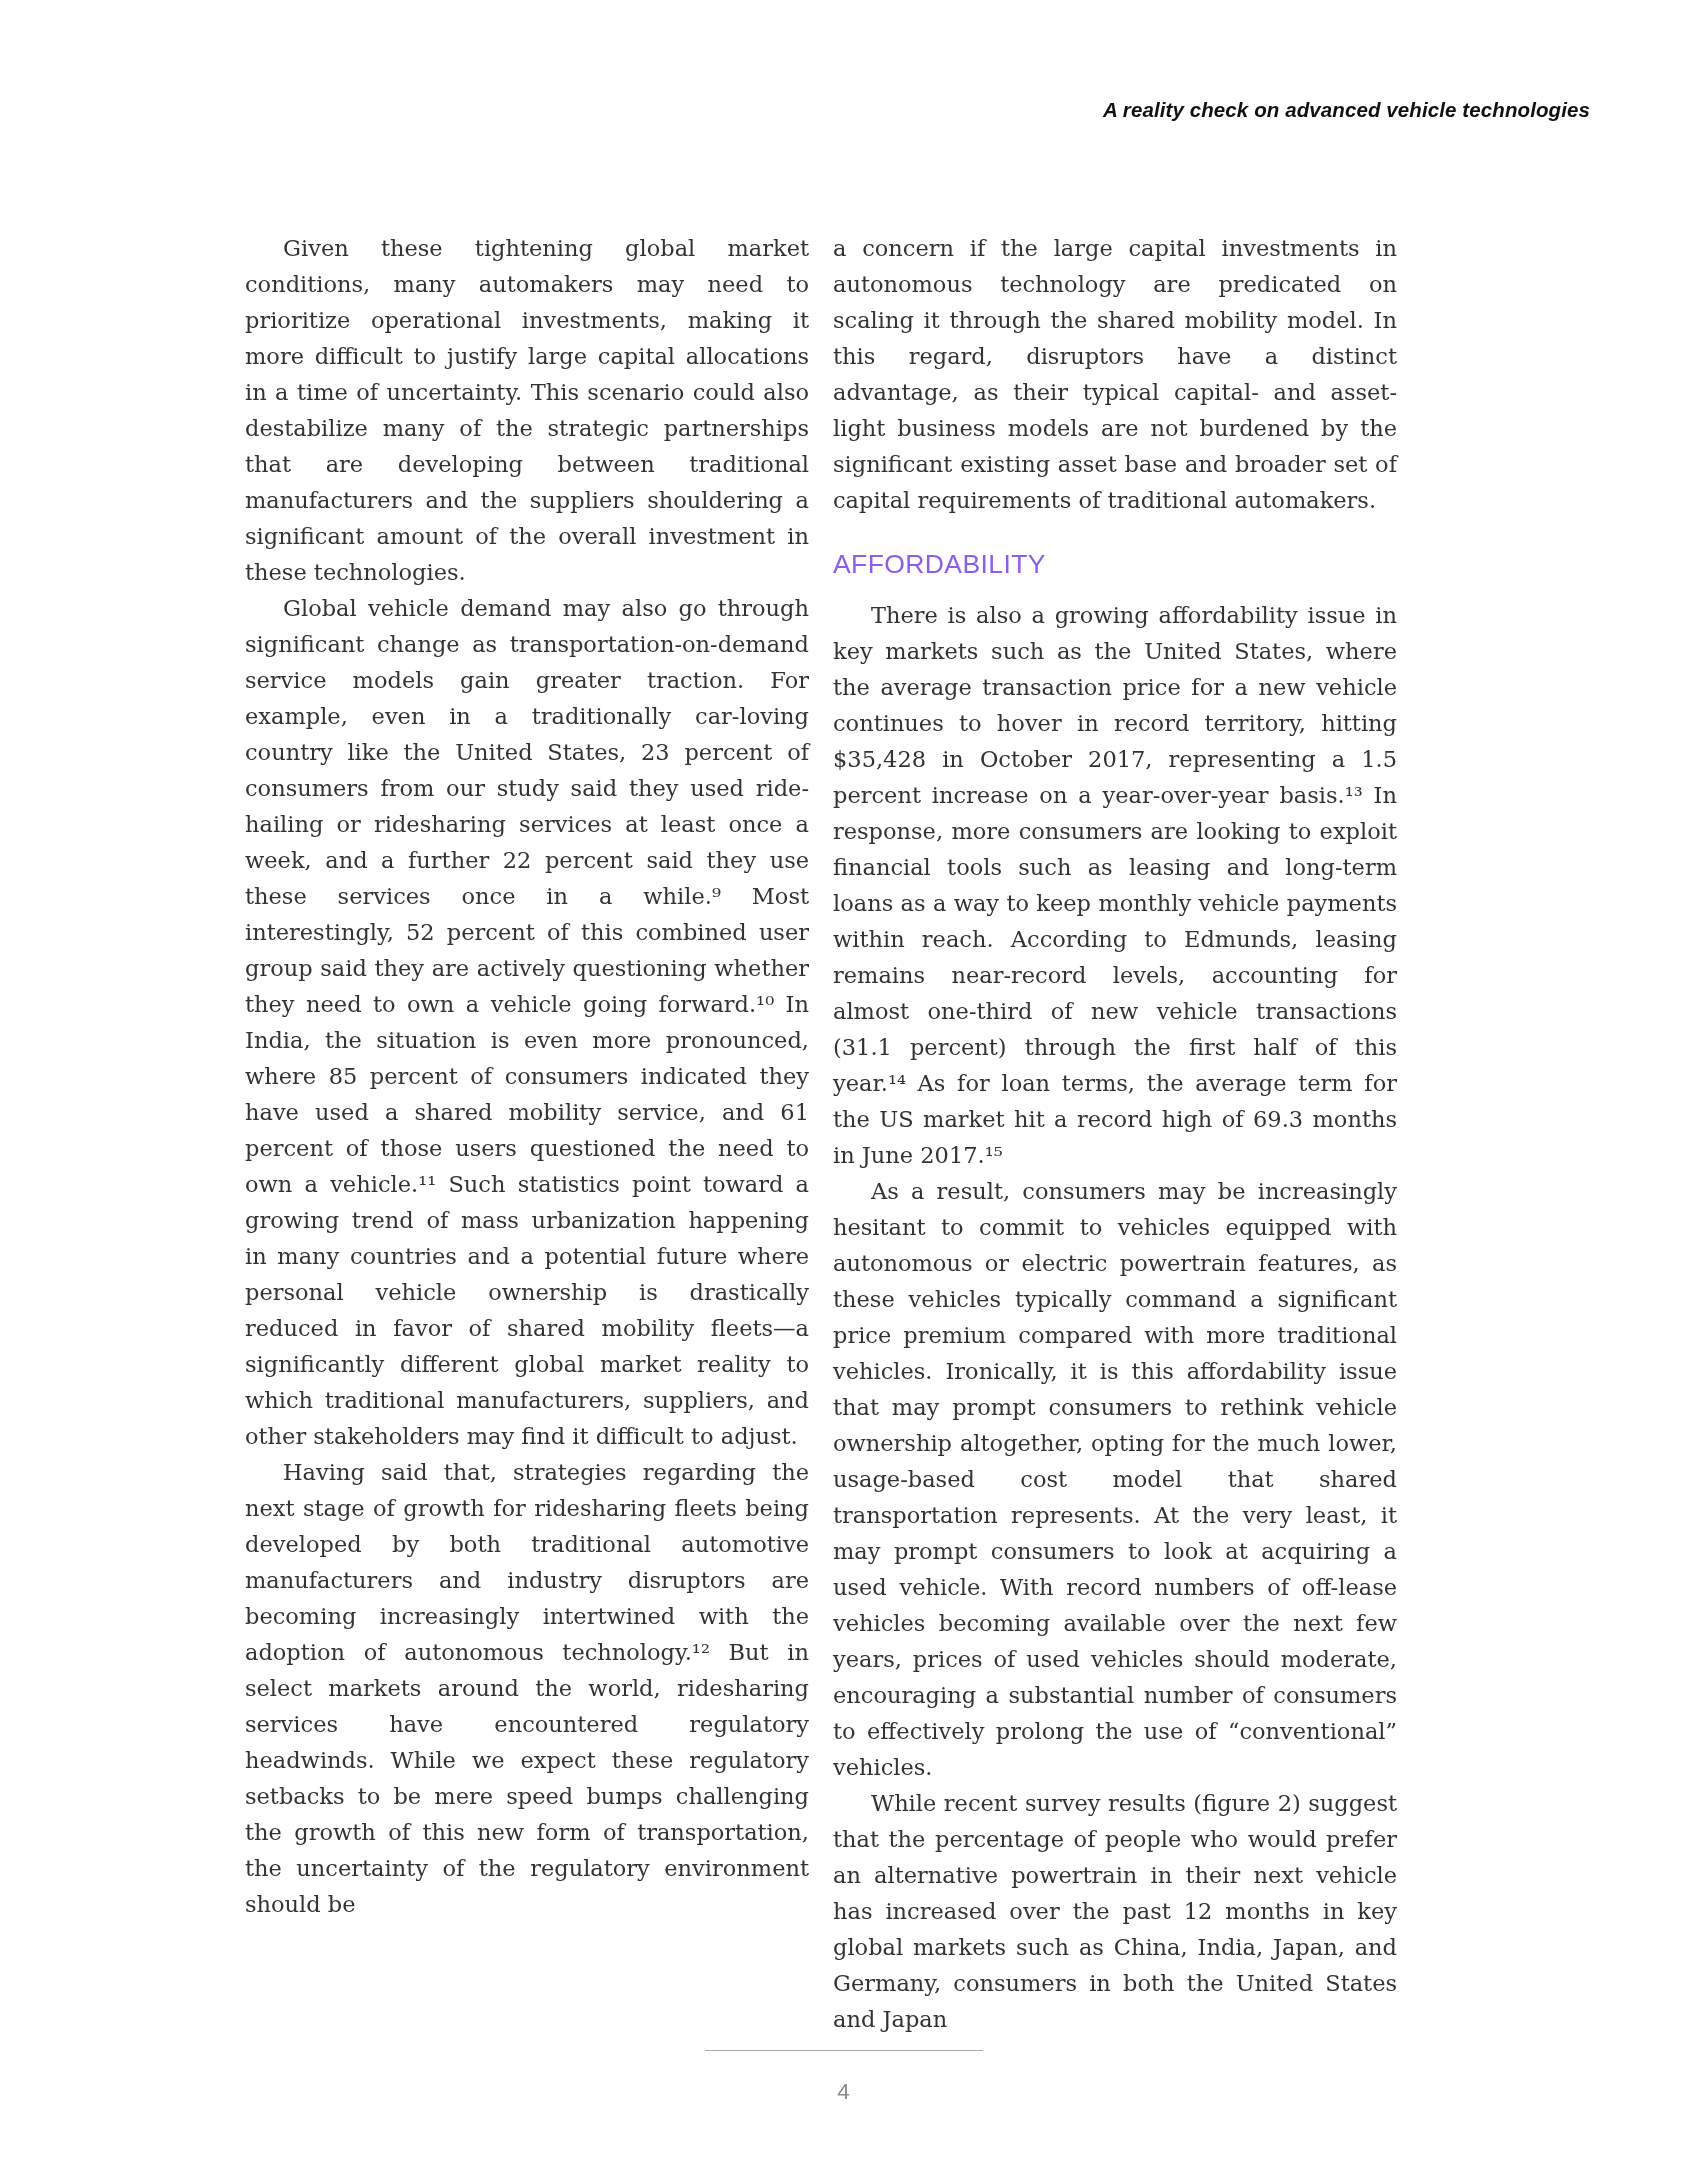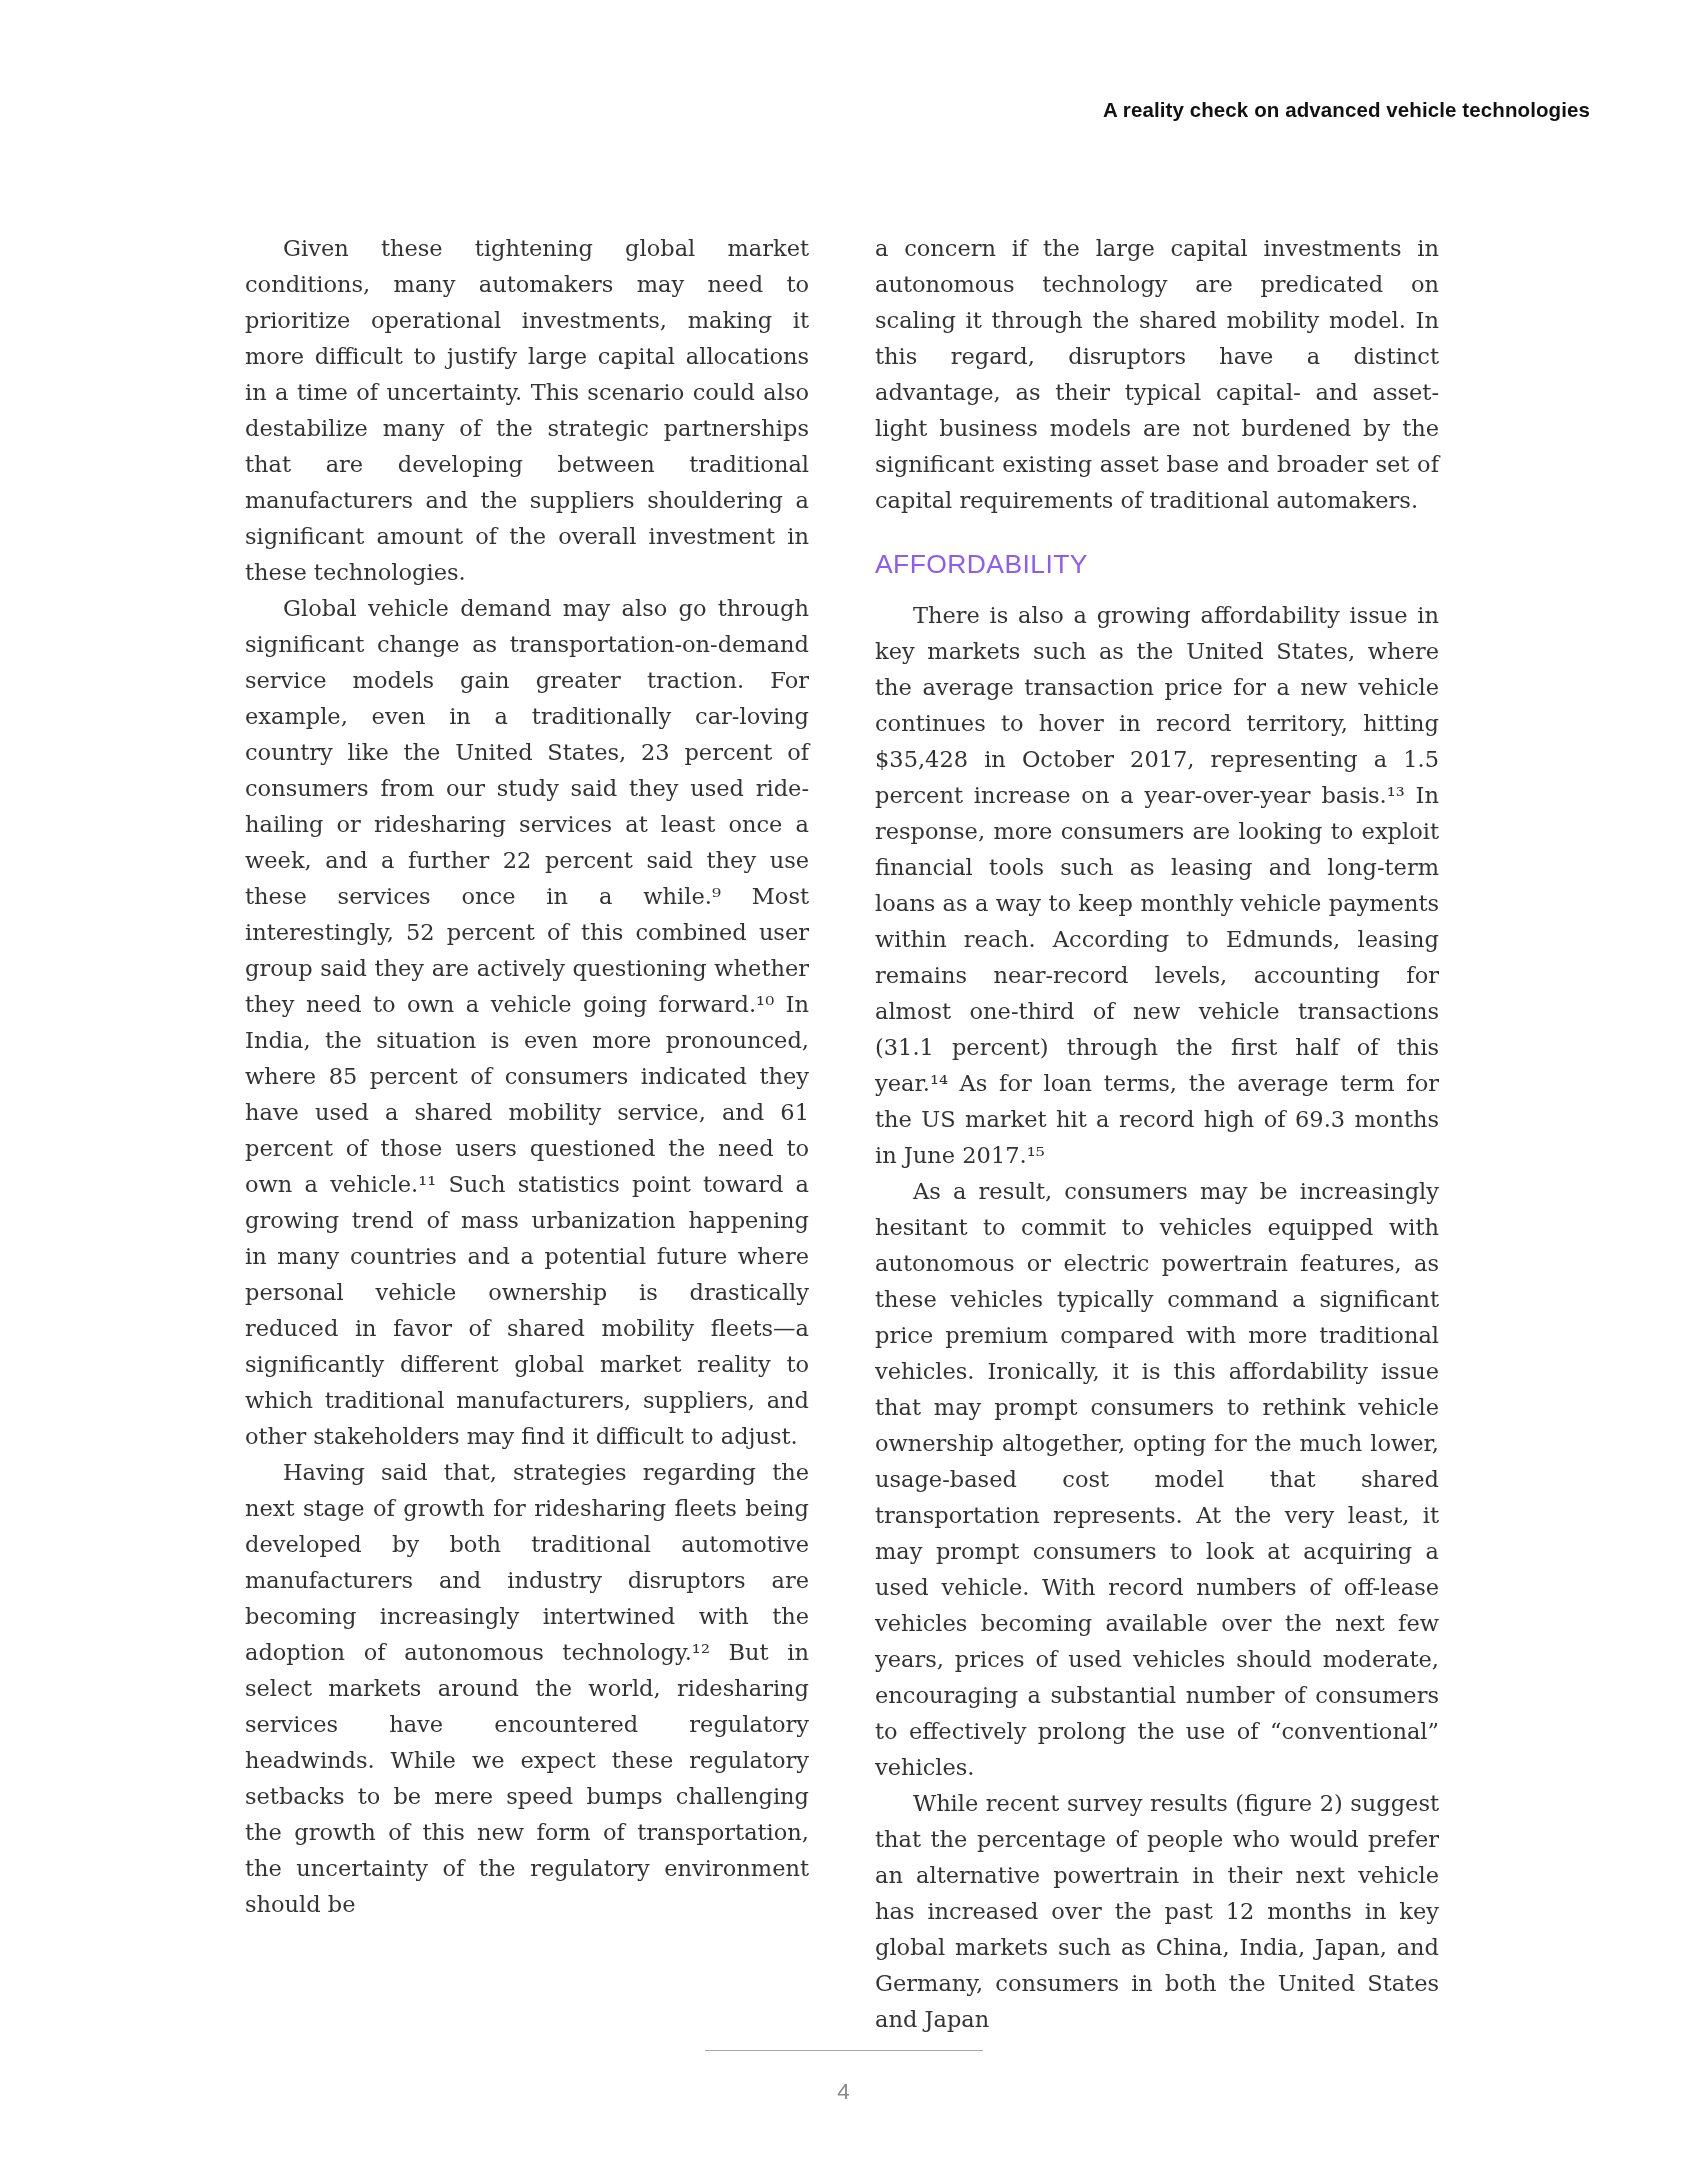--- a/index.html
+++ b/index.html
@@ -21,28 +21,29 @@
   .header {
     position: absolute;
     top: 98px;
     right: 97px;
     font-family: "Liberation Sans", sans-serif;
     font-weight: 700;
     font-size: 20.5px;
     color: #111111;
     letter-spacing: 0.1px;
     white-space: nowrap;
+    font-style: italic;
   }
   .columns {
     position: absolute;
     top: 230px;
     left: 245px;
     width: 1186px;
     display: flex;
-    gap: 66px;
+    gap: 24px;
   }
   .col {
     width: 564px;
     flex: 0 0 564px;
   }
   p.body {
     margin: 0;
     font-size: 22.5px;
     line-height: 36px;
     color: #333333;

